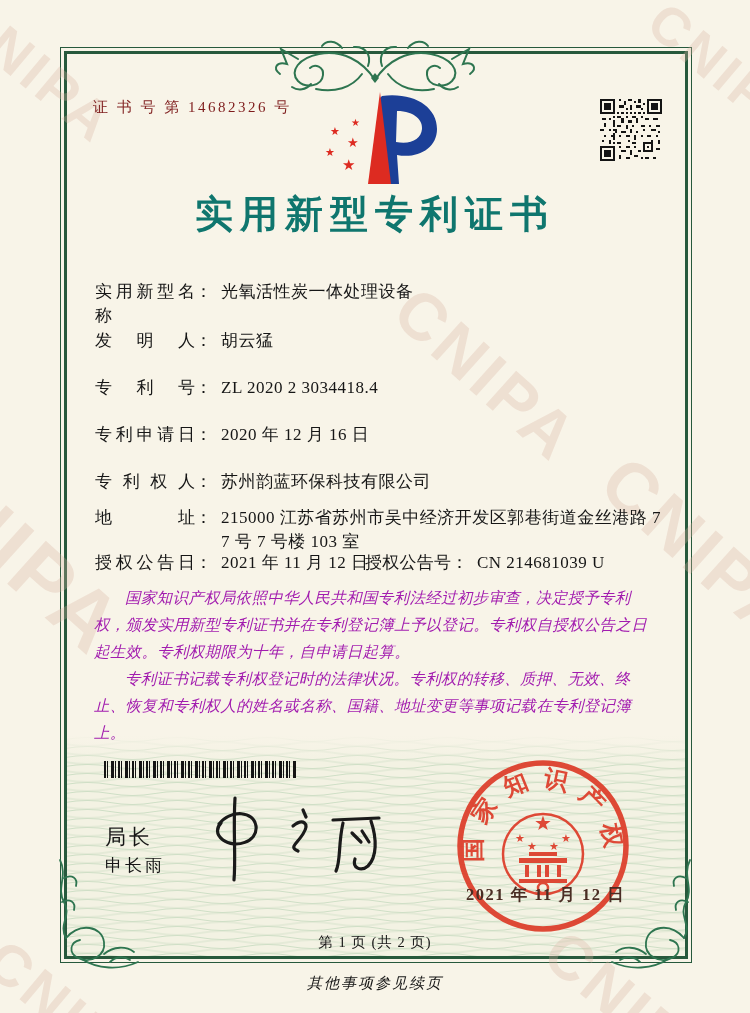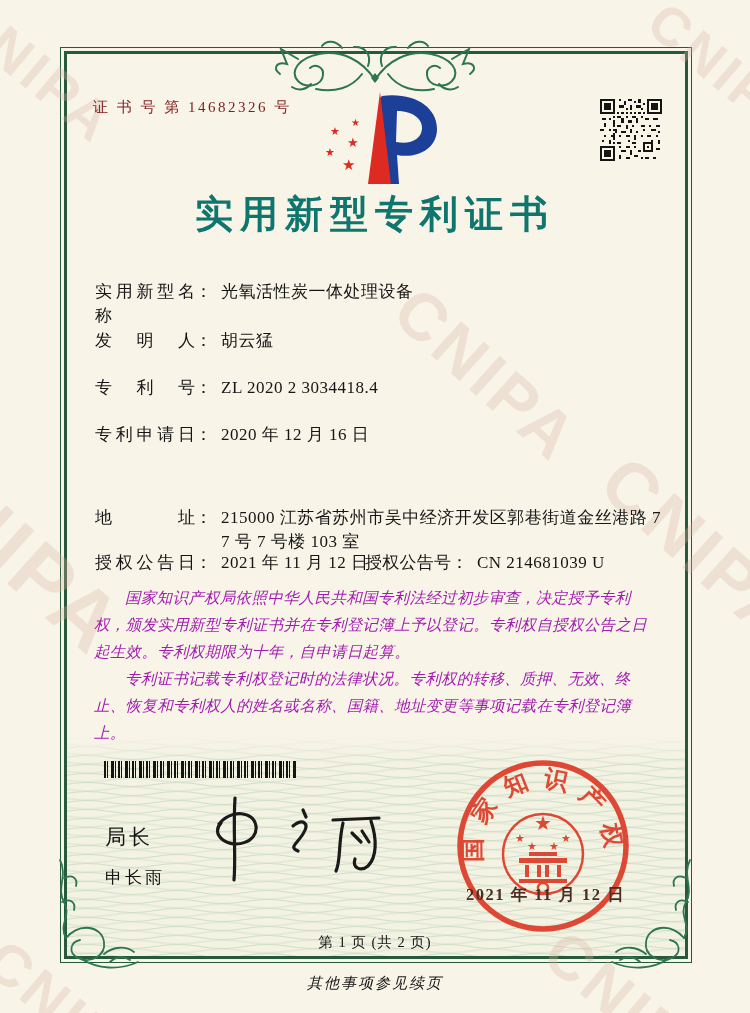--- a/index.html
+++ b/index.html
@@ -40,21 +40,21 @@
   
   .body-text{
     position:absolute; left:94px; top:584px; width:566px; z-index:5;
     font-size:15.5px; font-style:italic; line-height:27px; color:#a21caf;
   }
   .body-text p{margin:0; text-indent:2em; letter-spacing:.3px;}
   
   .barcode{position:absolute; left:104px; top:761px; width:192px; height:17px; z-index:5;
     background:repeating-linear-gradient(90deg,#141414 0 2px,rgba(0,0,0,0) 2px 3px,#141414 3px 4px,rgba(0,0,0,0) 4px 7px,#141414 7px 10px,rgba(0,0,0,0) 10px 11px,#141414 11px 12px,rgba(0,0,0,0) 12px 14px);}
   .signer-title{position:absolute; left:105px; top:823px; font-size:21px; letter-spacing:3px; z-index:5;}
-  .signer-name{position:absolute; left:105px; top:854px; font-size:17px; letter-spacing:3px; z-index:5;margin-top:12px;}
+  .signer-name{position:absolute; left:105px; top:854px; font-size:17px; letter-spacing:3px; z-index:5;}
   .signature{position:absolute; left:205px; top:790px; z-index:6;}
   .seal{position:absolute; left:455px; top:758px; z-index:5;}
   .seal-date{position:absolute; left:466px; top:884px; z-index:7; font-size:16.5px; font-weight:600;
     letter-spacing:1.5px; color:#4a2d24;}
   .page-no{position:absolute; left:0; top:933px; width:100%; text-align:center; font-size:14.5px; letter-spacing:1px; z-index:5;}
   .cont-note{position:absolute; left:0; top:974px; width:100%; text-align:center; font-size:15px; font-style:italic; letter-spacing:2px; z-index:5;}
   .ornament{position:absolute; z-index:4; pointer-events:none;}
 </style>
 </head>
 <body>
@@ -164,20 +164,23 @@
     <span class="lbl">实用新型名称</span><span>：</span><span class="val">光氧活性炭一体处理设备</span>
   </div>
   <div class="row" style="top:329px;">
     <span class="lbl">发明人</span><span>：</span><span class="val">胡云猛</span>
   </div>
   <div class="row" style="top:376px;">
     <span class="lbl">专利号</span><span>：</span><span class="val">ZL 2020 2 3034418.4</span>
   </div>
   <div class="row" style="top:423px;">
     <span class="lbl">专利申请日</span><span>：</span><span class="val">2020 年 12 月 16 日</span>
+  </div>
+  <div class="row" style="top:470px;">
+    <span class="lbl">专利权人</span><span>：</span><span class="val">苏州韵蓝环保科技有限公司</span>
   </div>
   <div class="row" style="top:506px;">
     <span class="lbl">地址</span><span>：</span><span class="val" style="max-width:450px;">215000 江苏省苏州市吴中经济开发区郭巷街道金丝港路 7
 7 号 7 号楼 103 室</span>
   </div>
   <div class="row" style="top:551px;">
     <span class="lbl">授权公告日</span><span>：</span><span class="val">2021 年 11 月 12 日</span>
     <span class="pair2">
       <span class="lbl2">授权公告号</span><span>：</span><span class="val">CN 214681039 U</span>
     </span>

